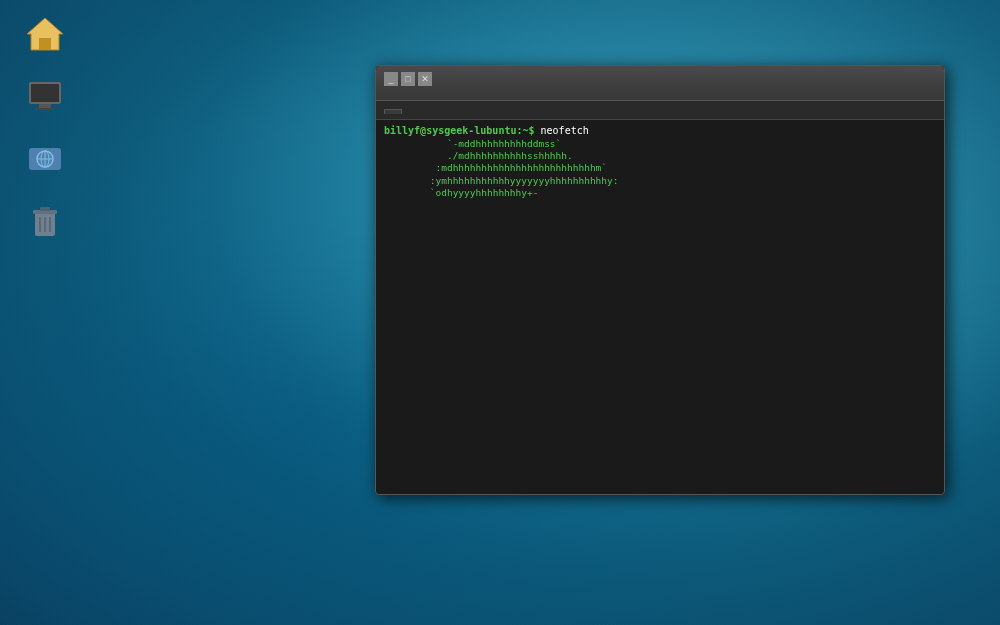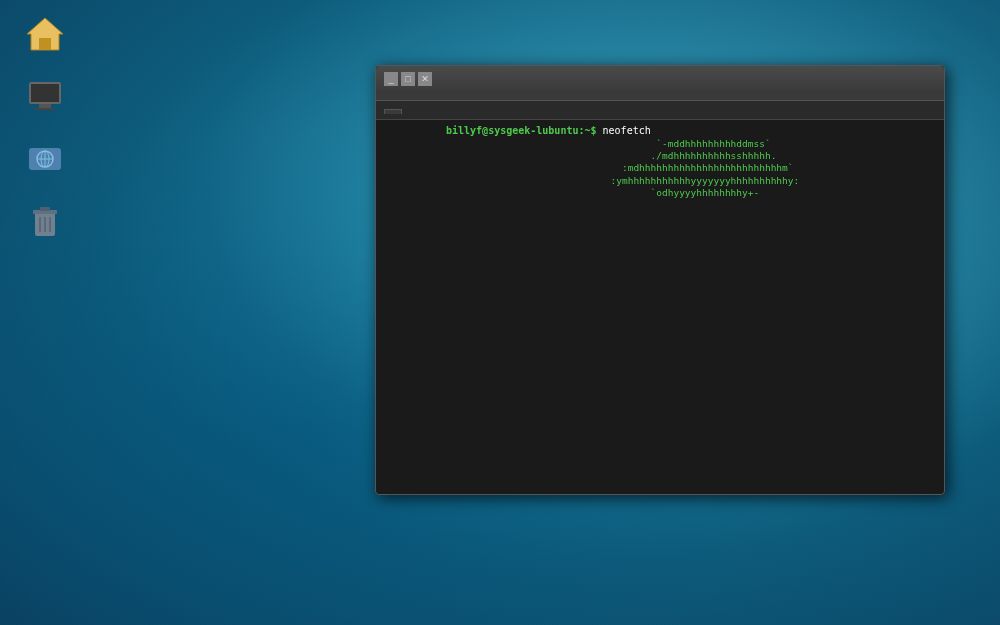--- a/index.html
+++ b/index.html
@@ -126,40 +126,39 @@
       color: #ccc;
       font-size: 11px;
       padding: 2px 8px;
       background: #3a3a3a;
       border-top: 1px solid #555;
       border-left: 1px solid #555;
       border-right: 1px solid #555;
     }
     .terminal-content {
       flex: 1;
-      padding: 4px 26px;
+      padding: 4px 8px;
       overflow: hidden;
       display: flex;
       gap: 8px;
-      margin-left: 44px;
     }
     .terminal-left {
       flex: 1;
       overflow: hidden;
     }
     .term-line {
       font-family: 'DejaVu Sans Mono', 'Courier New', monospace;
       font-size: 10px;
       line-height: 1.35;
       white-space: nowrap;
       overflow: hidden;
     }
     .term-prompt { color: #4ec94e; font-weight: bold; }
     .term-cmd { color: #ffffff; }
-    .term-ascii { color: #4ec94e; text-align: center; }
+    .term-ascii { color: #4ec94e; }
   </style>
 </head>
 <body>
 
 <div class="desktop">
 
   <div class="desktop-icons">
     <div class="desktop-icon">
       <div class="icon-img">
         <svg width="40" height="36" viewBox="0 0 40 36">

